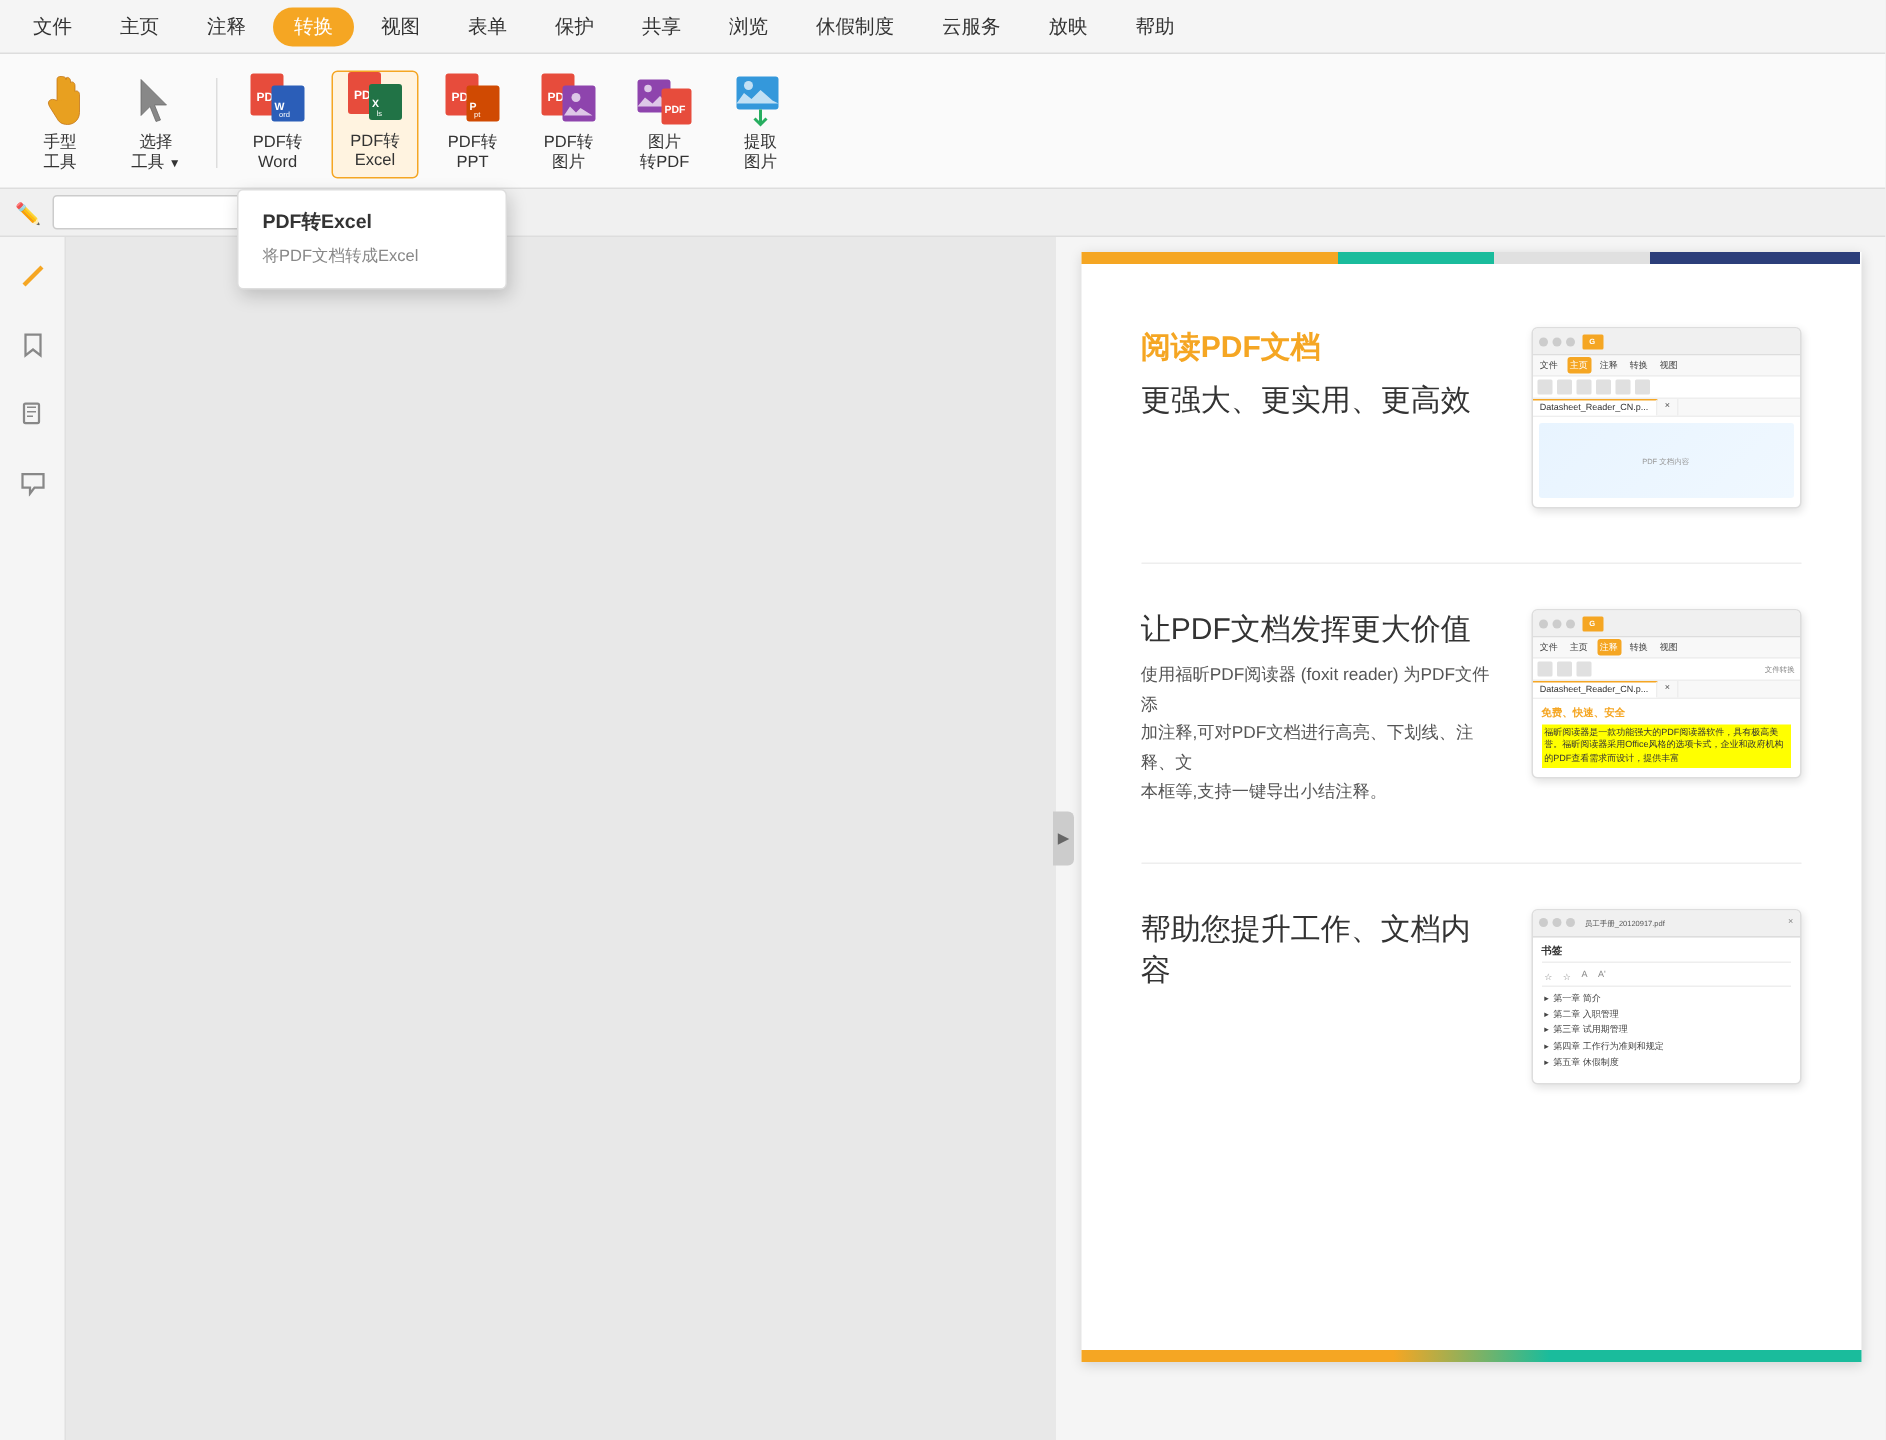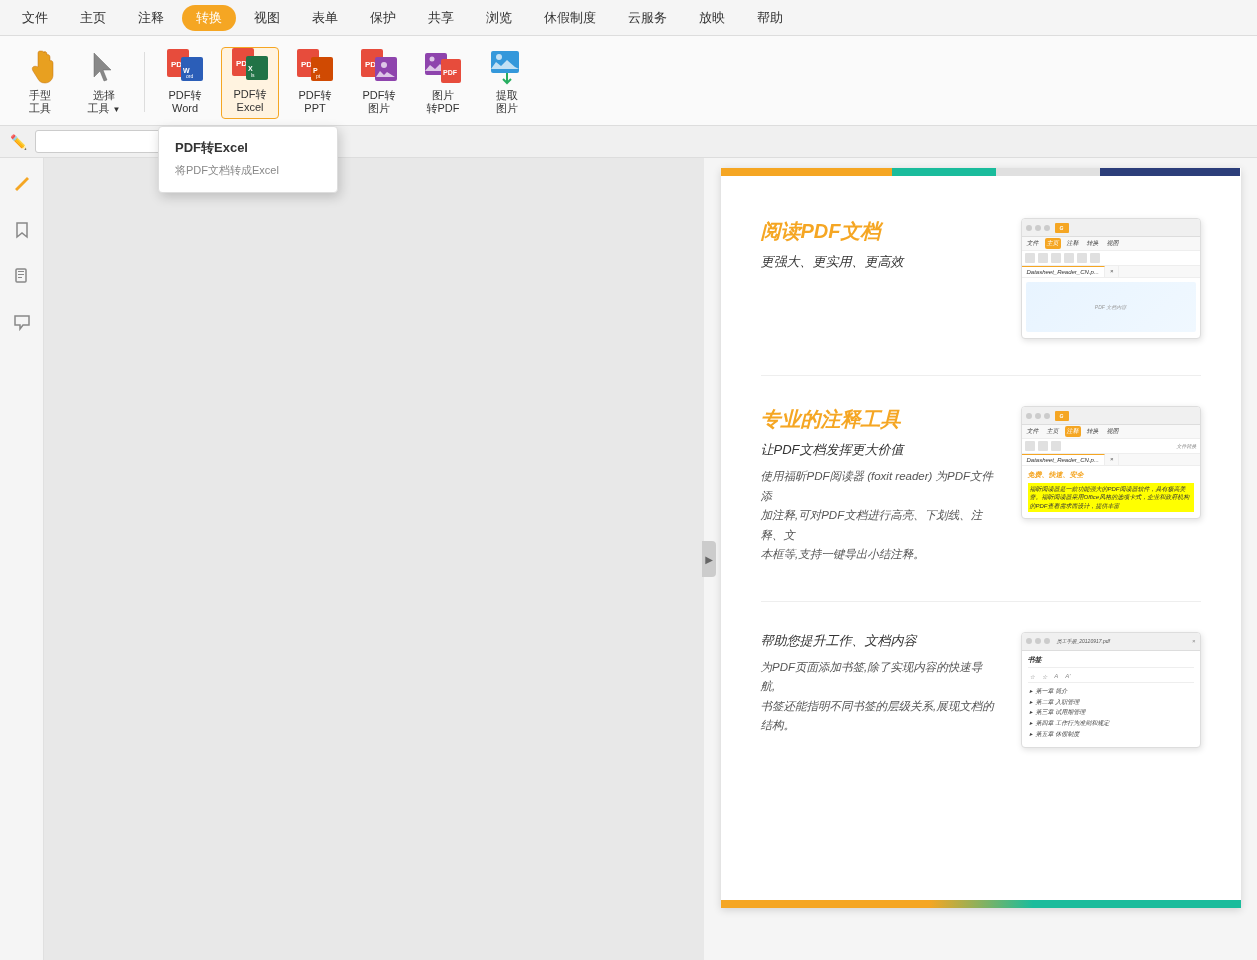--- a/index.html
+++ b/index.html
@@ -163,31 +163,30 @@
       display: flex;
     }
     .color-bar-seg { height: 100%; }
 
     
     .pdf-section {
       display: flex;
       margin-bottom: 36px;
       gap: 24px;
       padding-top: 20px;
-      font-style: italic;
     }
     .pdf-section-text { flex: 1; }
     .pdf-section-title {
       font-size: 20px;
       font-weight: bold;
       color: #f5a623;
       margin-bottom: 8px;
     }
     .pdf-section-subtitle {
-      font-size: 13px;
+      font-size: 20px;
       color: #333;
       margin-bottom: 8px;
       font-weight: 500;
     }
     .pdf-section-body {
       font-size: 11.5px;
       color: #555;
       line-height: 1.7;
     }
     .pdf-section-image {
@@ -502,21 +501,20 @@
               </div>
             </div>
           </div>
         </div>
       </div>
 
       <hr class="section-divider">
 
       <div class="pdf-section">
         <div class="pdf-section-text">
-          <div class="pdf-section-title">专业的注释工具</div>
           <div class="pdf-section-subtitle">让PDF文档发挥更大价值</div>
           <div class="pdf-section-body">使用福昕PDF阅读器 (foxit reader) 为PDF文件添<br>加注释,可对PDF文档进行高亮、下划线、注释、文<br>本框等,支持一键导出小结注释。</div>
         </div>
         <div class="pdf-section-image">
           <div class="mini-app-window">
             <div class="mini-app-titlebar">
               <div class="mini-dot"></div>
               <div class="mini-dot"></div>
               <div class="mini-dot"></div>
               <span style="background:#f5a623; width:14px; height:10px; border-radius:1px; margin-left:2px; display:flex; align-items:center; justify-content:center; font-size:5px; color:white; font-weight:bold;">G</span>
@@ -544,21 +542,20 @@
             </div>
           </div>
         </div>
       </div>
 
       <hr class="section-divider">
 
       <div class="pdf-section">
         <div class="pdf-section-text">
           <div class="pdf-section-subtitle">帮助您提升工作、文档内容</div>
-          <div class="pdf-section-body">为PDF页面添加书签,除了实现内容的快速导航,<br>书签还能指明不同书签的层级关系,展现文档的<br>结构。</div>
         </div>
         <div class="pdf-section-image">
           <div class="mini-app-window">
             <div class="mini-app-titlebar">
               <div class="mini-dot"></div>
               <div class="mini-dot"></div>
               <div class="mini-dot"></div>
               <span style="font-size:5px; color:#555; flex:1; padding-left:4px;">员工手册_20120917.pdf</span>
               <span style="font-size:6px; color:#888;">×</span>
             </div>

